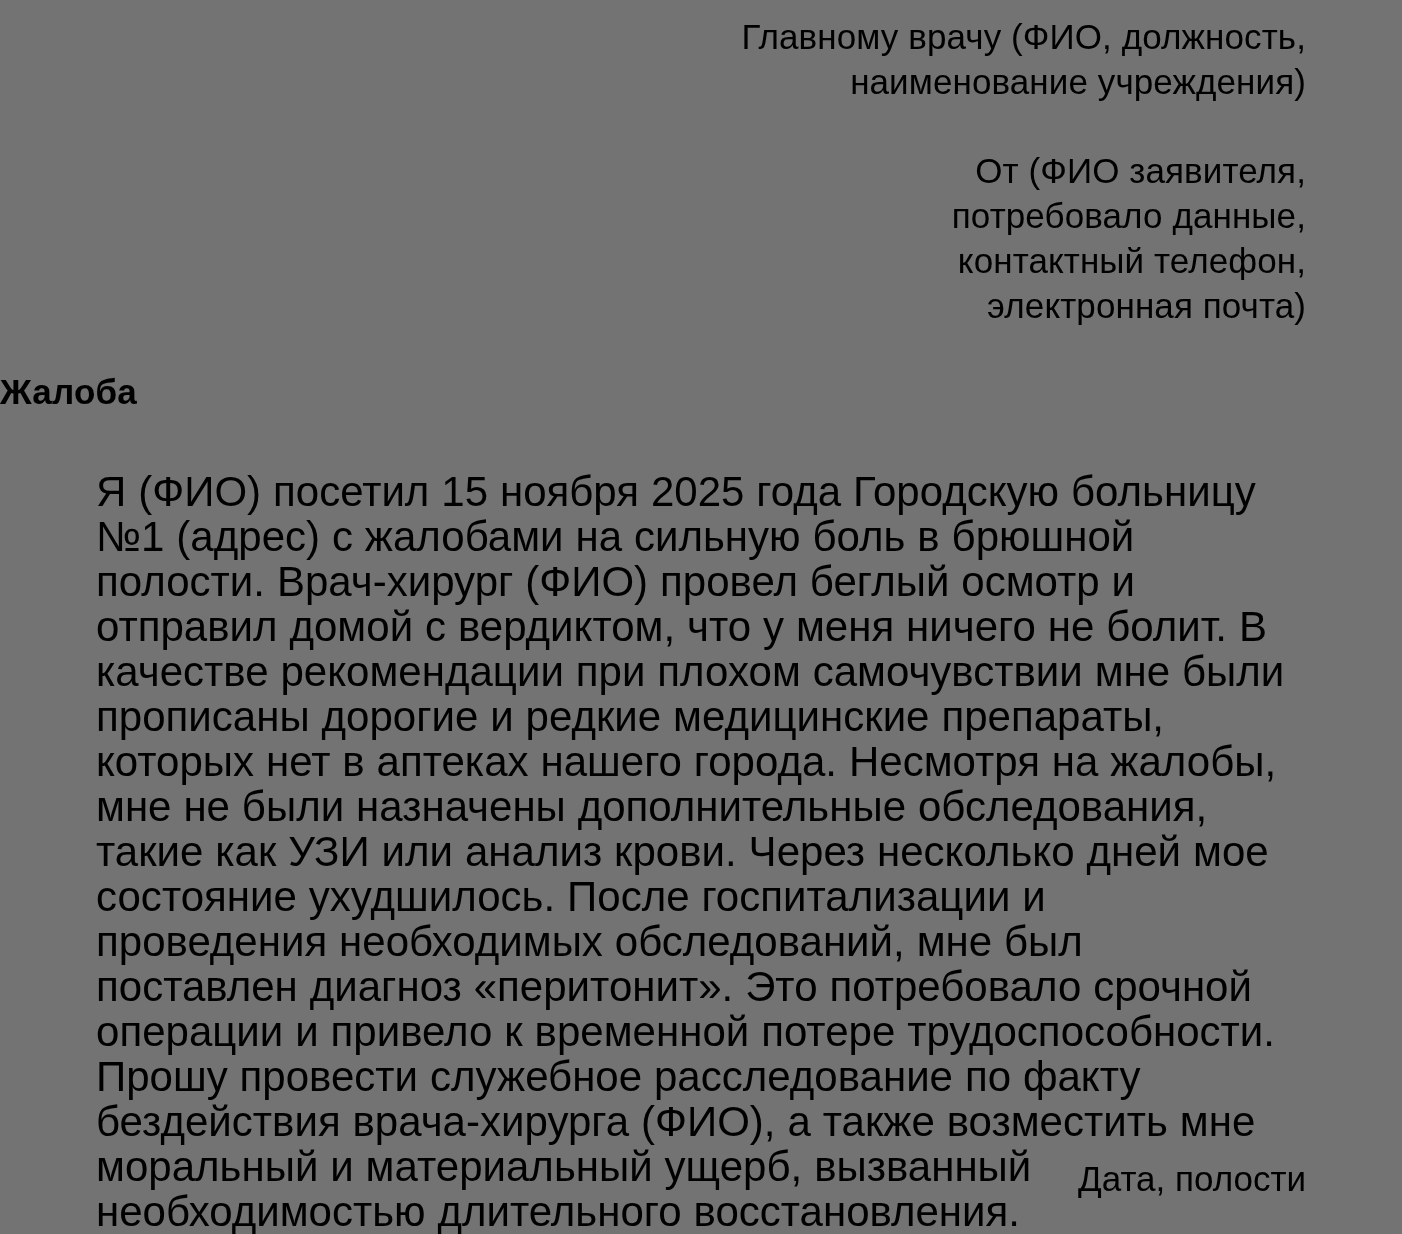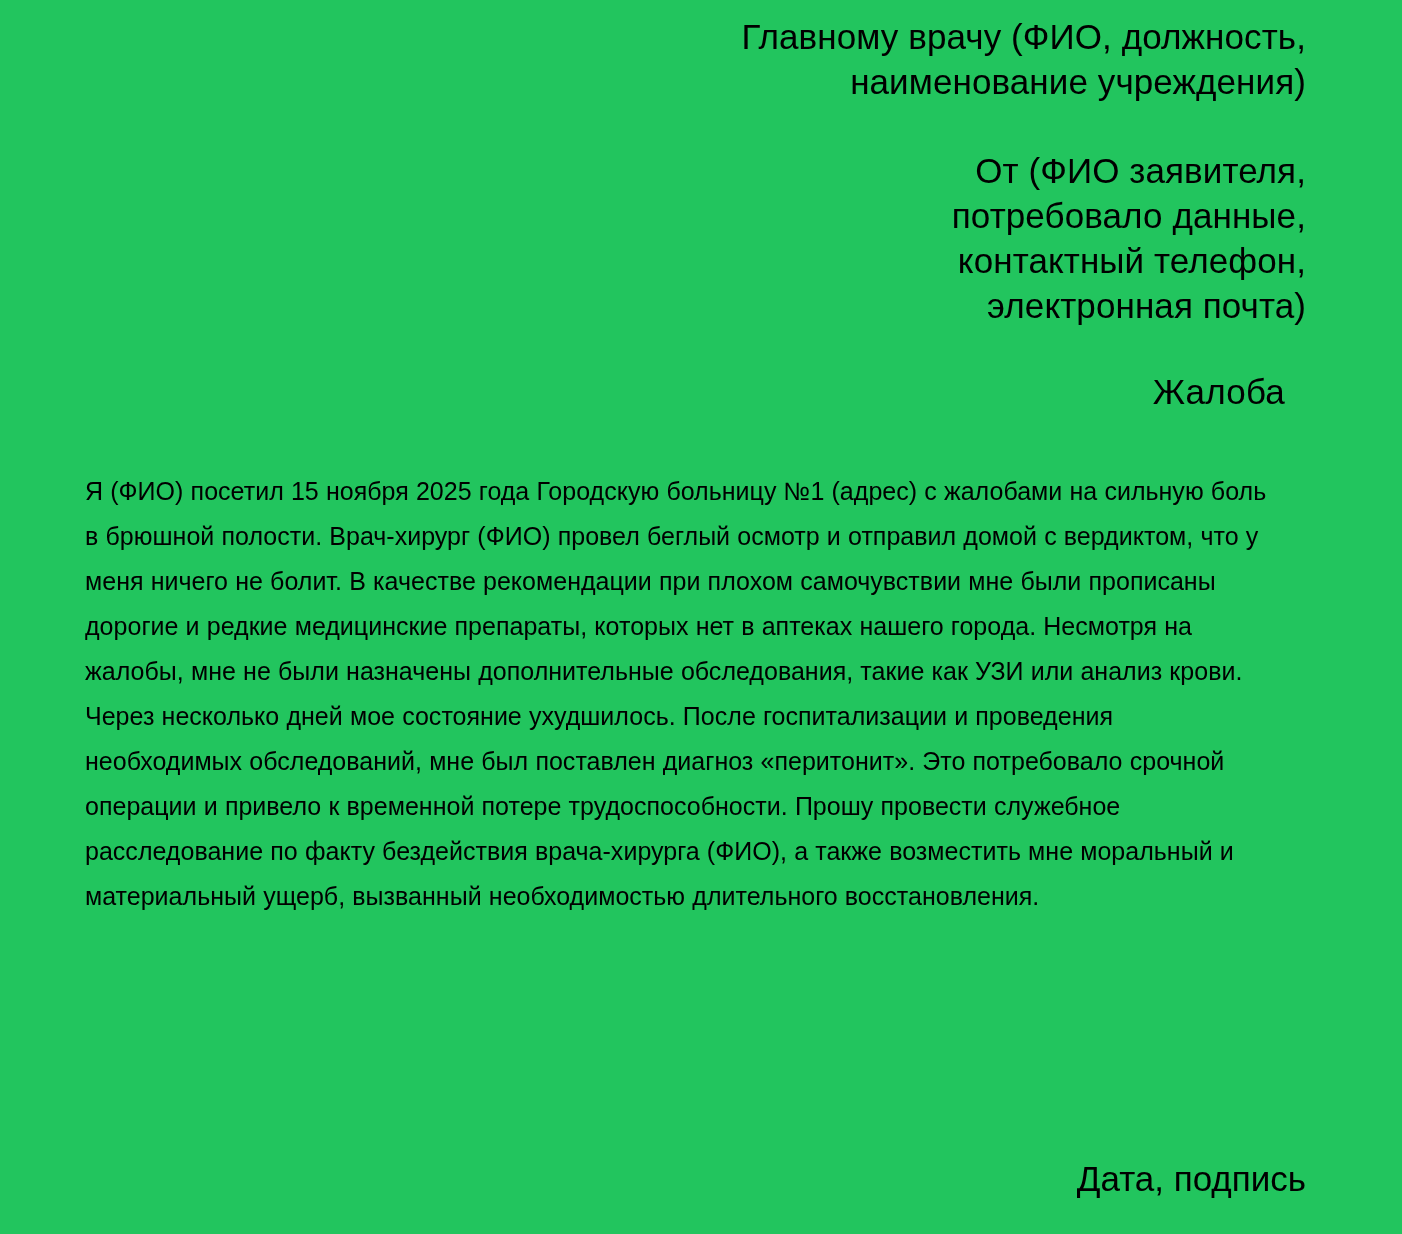--- a/index.html
+++ b/index.html
@@ -12,21 +12,21 @@
   body {
     font-family: "Liberation Sans", "DejaVu Sans", sans-serif;
     color: #000000;
     -webkit-font-smoothing: antialiased;
   }
 
   .page {
     position: relative;
     width: 1402px;
     height: 1234px;
-    background: #22c55e;
+    background: #737373;
     box-sizing: border-box;
     overflow: hidden;
   }
 
   
   .addr-block {
     position: absolute;
     right: 96px;
     text-align: right;
     font-size: 35px;
@@ -37,34 +37,34 @@
 
   #addressee-block { top: 14px; width: 700px; }
   #applicant-block { top: 148px; width: 700px; }
 
   
   .doc-title {
     position: absolute;
     top: 369px;
     left: 0;
     width: 1285px;
-    text-align: right;
+    text-align: left;
     font-size: 35px;
     line-height: 45px;
-    font-weight: normal;
+    font-weight: bold;
     letter-spacing: 0.2px;
   }
 
   
   .doc-body {
     position: absolute;
     top: 469px;
-    left: 85px;
+    left: 96px;
     width: 1192px;
-    font-size: 25px;
+    font-size: 42px;
     line-height: 45px;
     letter-spacing: 0.02px;
     word-spacing: 0.2px;
     text-align: left;
   }
 
   
   .doc-signature {
     position: absolute;
     top: 1156px;
@@ -85,15 +85,15 @@
 
   <div class="addr-block" id="applicant-block">От (ФИО заявителя,
 потребовало данные,
 контактный телефон,
 электронная почта)</div>
 
   <div class="doc-title">Жалоба</div>
 
   <div class="doc-body">Я (ФИО) посетил 15 ноября 2025 года Городскую больницу №1 (адрес) с жалобами на сильную боль в брюшной полости. Врач-хирург (ФИО) провел беглый осмотр и отправил домой с вердиктом, что у меня ничего не болит. В качестве рекомендации при плохом самочувствии мне были прописаны дорогие и редкие медицинские препараты, которых нет в аптеках нашего города. Несмотря на жалобы, мне не были назначены дополнительные обследования, такие как УЗИ или анализ крови. Через несколько дней мое состояние ухудшилось. После госпитализации и проведения необходимых обследований, мне был поставлен диагноз «перитонит». Это потребовало срочной операции и привело к временной потере трудоспособности. Прошу провести служебное расследование по факту бездействия врача-хирурга (ФИО), а также возместить мне моральный и материальный ущерб, вызванный необходимостью длительного восстановления.</div>
 
-  <div class="doc-signature">Дата, подпись</div>
+  <div class="doc-signature">Дата, полости</div>
 
 </div>
 
 </body></html>

